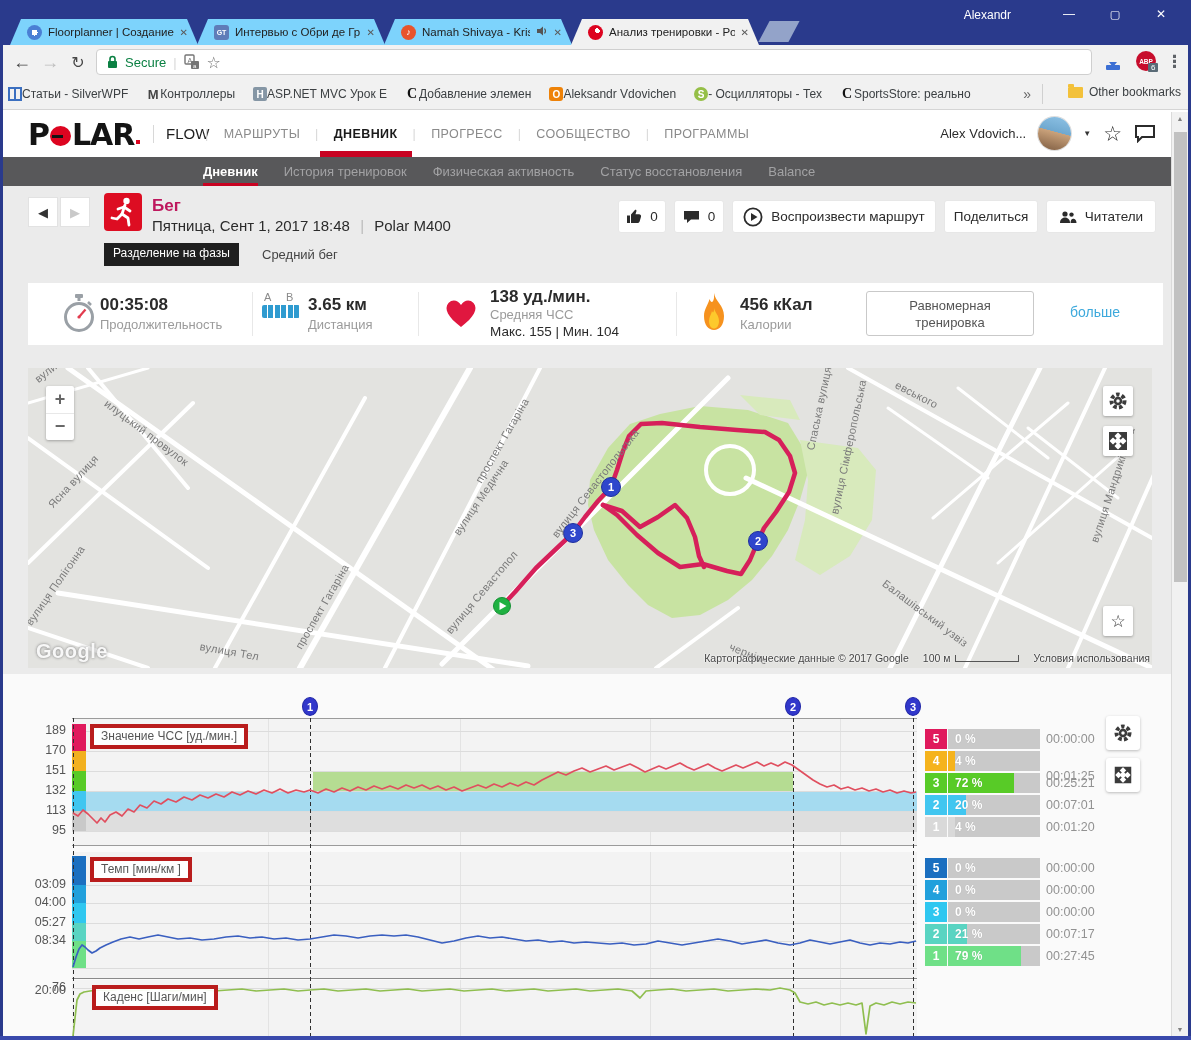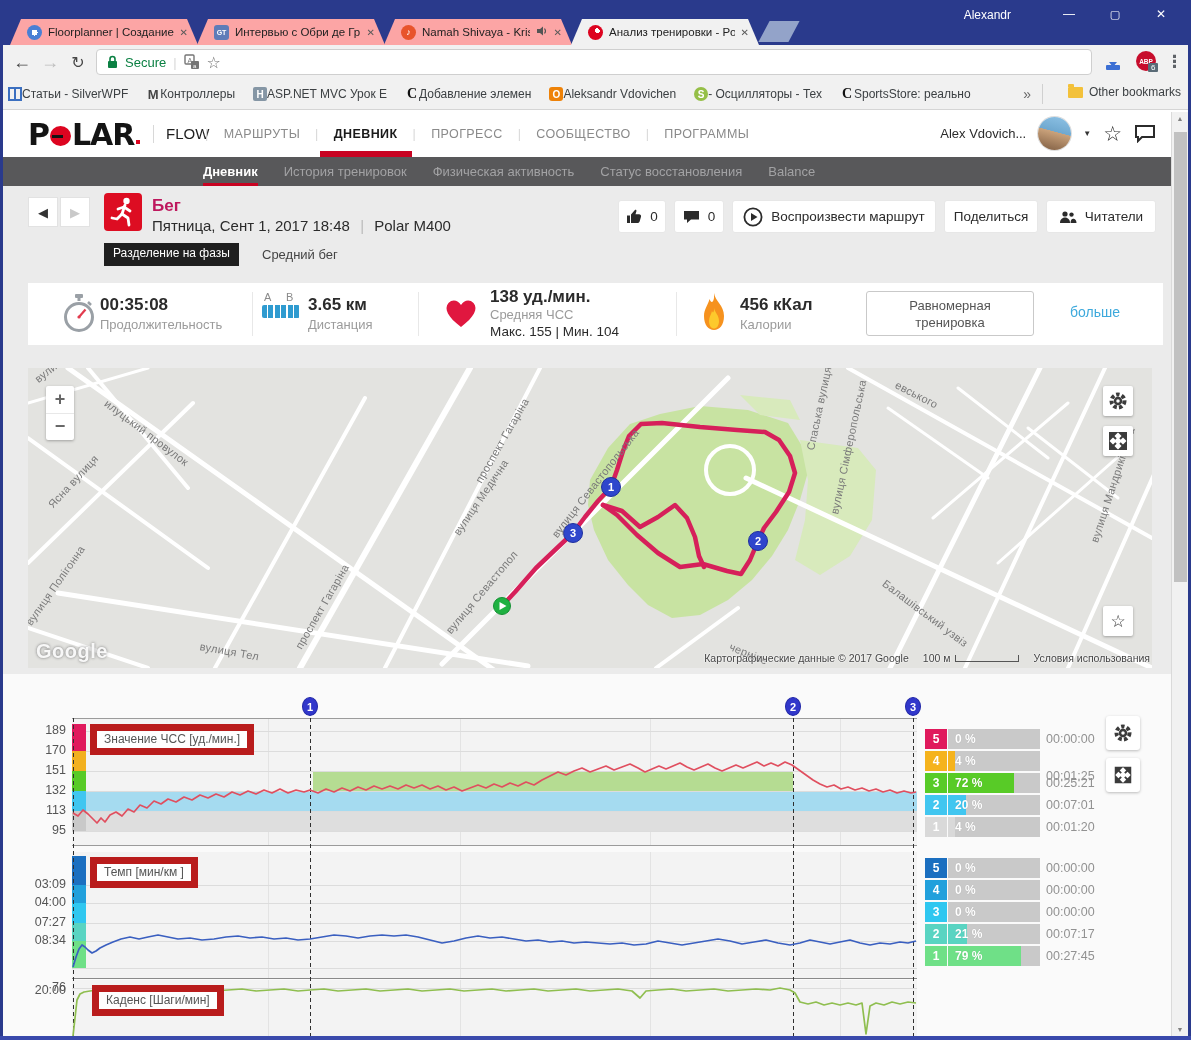--- a/index.html
+++ b/index.html
@@ -4,21 +4,21 @@
 <style>
   html,body{margin:0;padding:0}
   body{width:1191px;height:1040px;position:relative;overflow:hidden;
        font-family:"Liberation Sans","DejaVu Sans",sans-serif;background:#ebebeb;font-size:13px;color:#333}
   .abs{position:absolute}
   
   #titlebar{position:absolute;left:0;top:0;width:1191px;height:45px;background:#2a3a8c}
   #user-label{position:absolute;right:180px;top:8px;color:#fff;font-size:12px}
   .winctl{position:absolute;top:0;width:40px;height:28px;color:#fff;font-size:12px;
           display:flex;align-items:center;justify-content:center}
-  .tab{position:absolute;top:19px;width:188px;height:26px;background:#fca5a5;
+  .tab{position:absolute;top:19px;width:188px;height:26px;background:#7dd3fc;
        clip-path:polygon(11px 0,calc(100% - 11px) 0,100% 100%,0 100%);
        display:flex;align-items:center;gap:6px;padding:0 10px 0 17px;box-sizing:border-box;
        font-size:11.5px;color:#222;z-index:1}
   .tab.active{background:#f1f1f1;z-index:3}
   .tfav{width:15px;height:15px;border-radius:50%;flex:0 0 auto;display:flex;align-items:center;
         justify-content:center;font-size:7px;font-weight:bold;color:#fff}
   .tfav.floorplanner{background:radial-gradient(circle at 50% 50%,#fff 0 3px,#4a7fd4 3px)}
   .tfav.gt{border-radius:3px;background:#5f7cb8}
   .tfav.music{background:#e8542c;font-size:9px}
   .tfav.polar{background:radial-gradient(circle at 62% 38%,#fff 0 2.5px,#dd0420 2.5px)}
@@ -120,21 +120,21 @@
   
   #chartsbg{position:absolute;left:0;top:674px;width:1171px;height:362px;background:#fafafa}
   .plotbg{position:absolute;left:72px;width:845px;background:#f3f3f3}
   .hline{position:absolute;height:1px;background:#dcdcdc}
   .vline{position:absolute;width:1px;background:#e3e3e3}
   .dashline{position:absolute;width:1px;top:718px;height:318px;
             background:repeating-linear-gradient(to bottom,#2f2f2f 0 4px,transparent 4px 7px)}
   .phasebadge{position:absolute;top:697px;width:16px;height:19px;border-radius:50%;background:#3137cb;
               border:1px solid #2228a8;color:#fff;font-size:11px;font-weight:bold;display:flex;
               align-items:center;justify-content:center;box-sizing:border-box;z-index:6}
-  .chartlabel{position:absolute;background:rgba(255,255,255,.92);border:7px solid #b91c1c;
+  .chartlabel{position:absolute;background:rgba(255,255,255,.92);border:4px solid #b91c1c;
               font-size:12px;color:#555;padding:1px 7px 2px;z-index:6}
   .ylab{position:absolute;width:44px;text-align:right;font-size:12.5px;color:#555}
   .zcell{position:absolute;width:22px;height:20px;color:#fff;font-weight:bold;font-size:12px;
          display:flex;align-items:center;justify-content:center}
   .zbar{position:absolute;width:92px;height:20px;background:#c9c9c9}
   .zfill{position:absolute;left:0;top:0;height:20px}
   .zpct{position:absolute;left:7px;top:3px;color:#fff;font-weight:bold;font-size:12px;text-shadow:0 0 1px rgba(0,0,0,.2)}
   .ztime{position:absolute;font-size:12.5px;color:#929292;width:80px}
   .chartbtn{position:absolute;width:34px;height:34px;background:#fff;border-radius:3px;
             box-shadow:0 1px 3px rgba(0,0,0,.25);display:flex;align-items:center;justify-content:center;z-index:6}
@@ -512,21 +512,21 @@
     <div class="plotbg" style="top: 852px; height: 126px;"></div>
     <div class="vline" style="left: 268px; top: 852px; height: 126px;"></div>
     <div class="vline" style="left: 460px; top: 852px; height: 126px;"></div>
     <div class="vline" style="left: 650px; top: 852px; height: 126px;"></div>
     <div class="vline" style="left: 840px; top: 852px; height: 126px;"></div>
     <div class="hline" style="left: 72px; top: 885px; width: 845px;"></div>
     <div class="ylab" style="left: 22px; top: 877px;">03:09</div>
     <div class="hline" style="left: 72px; top: 903px; width: 845px;"></div>
     <div class="ylab" style="left: 22px; top: 895px;">04:00</div>
     <div class="hline" style="left: 72px; top: 923px; width: 845px;"></div>
-    <div class="ylab" style="left: 22px; top: 915px;">07:27</div>
+    <div class="ylab" style="left: 22px; top: 915px;">05:27</div>
     <div class="hline" style="left: 72px; top: 941px; width: 845px;"></div>
     <div class="ylab" style="left: 22px; top: 933px;">08:34</div>
     <div class="hline" style="left: 72px; top: 968px; width: 845px;"></div>
     <div class="ylab" style="left: 22px; top: 960px; margin-top: 23px;">20:00</div>
     <div style="position: absolute; left: 72px; top: 856px; width: 14px; height: 29px; background: rgb(27, 111, 192); z-index: 4;"></div>
     <div style="position: absolute; left: 72px; top: 885px; width: 14px; height: 18px; background: rgb(33, 160, 220); z-index: 4;"></div>
     <div style="position: absolute; left: 72px; top: 903px; width: 14px; height: 20px; background: rgb(47, 199, 240); z-index: 4;"></div>
     <div style="position: absolute; left: 72px; top: 923px; width: 14px; height: 18px; background: rgb(89, 212, 194); z-index: 4;"></div>
     <div style="position: absolute; left: 72px; top: 941px; width: 14px; height: 27px; background: rgb(111, 224, 135); z-index: 4;"></div>
     <div class="plotbg" style="top: 980px; height: 58px;"></div>

